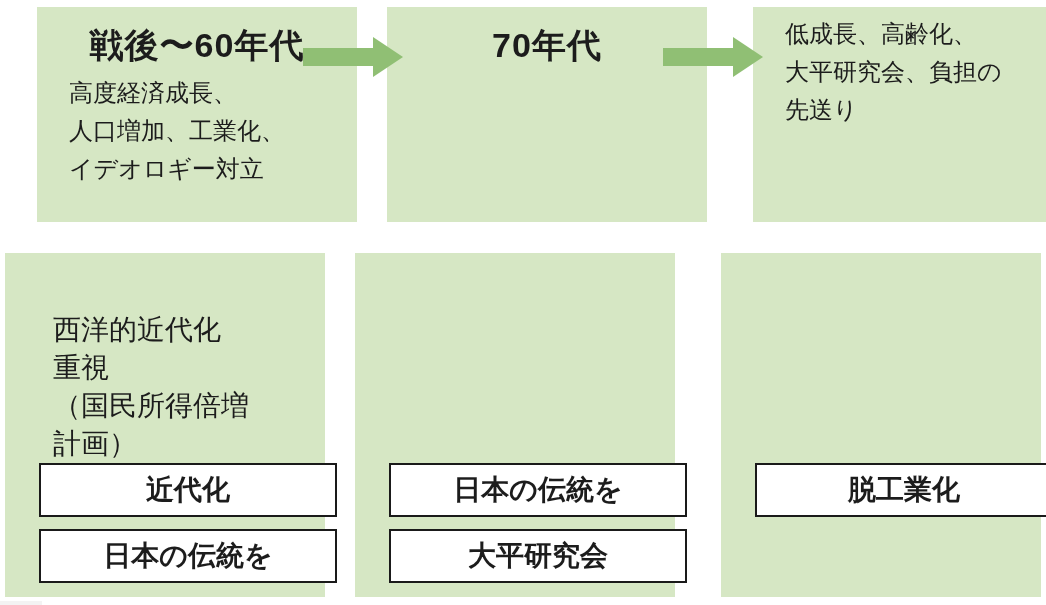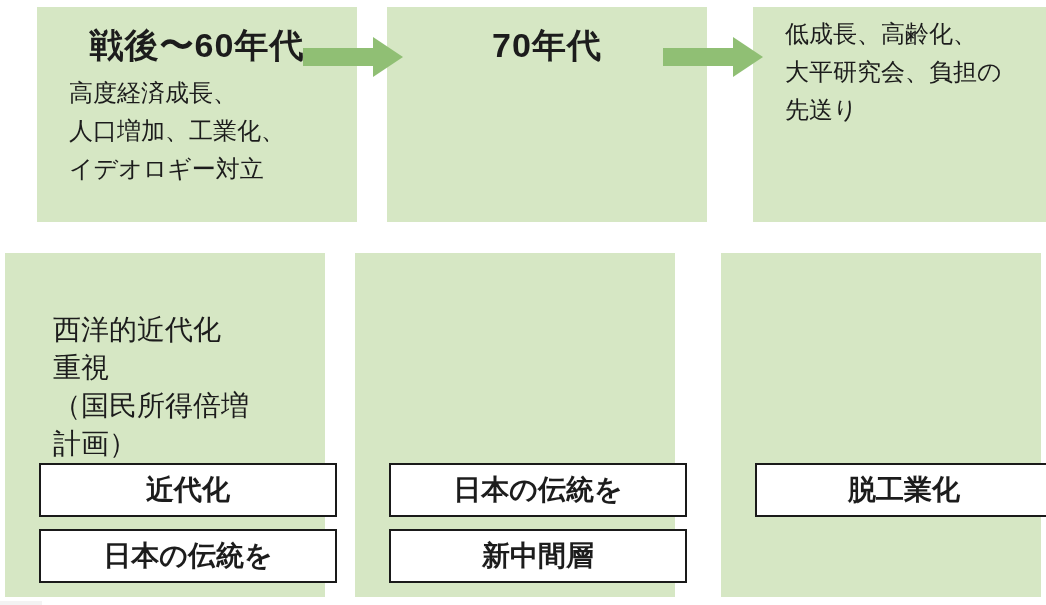--- a/index.html
+++ b/index.html
@@ -135,21 +135,21 @@
     <div class="detail-desc">西洋的近代化
 重視
 （国民所得倍増
 計画）</div>
     <div class="label-box first">近代化</div>
     <div class="label-box second">日本の伝統を</div>
   </div>
 
   <div class="panel bottom col2">
     <div class="label-box first">日本の伝統を</div>
-    <div class="label-box second">新中間層</div>
+    <div class="label-box second">大平研究会</div>
   </div>
 
   <div class="panel bottom col3">
     <div class="label-box first">脱工業化</div>
   </div>
 
   <div class="cropped-fragment"></div>
 
 </div>
 

